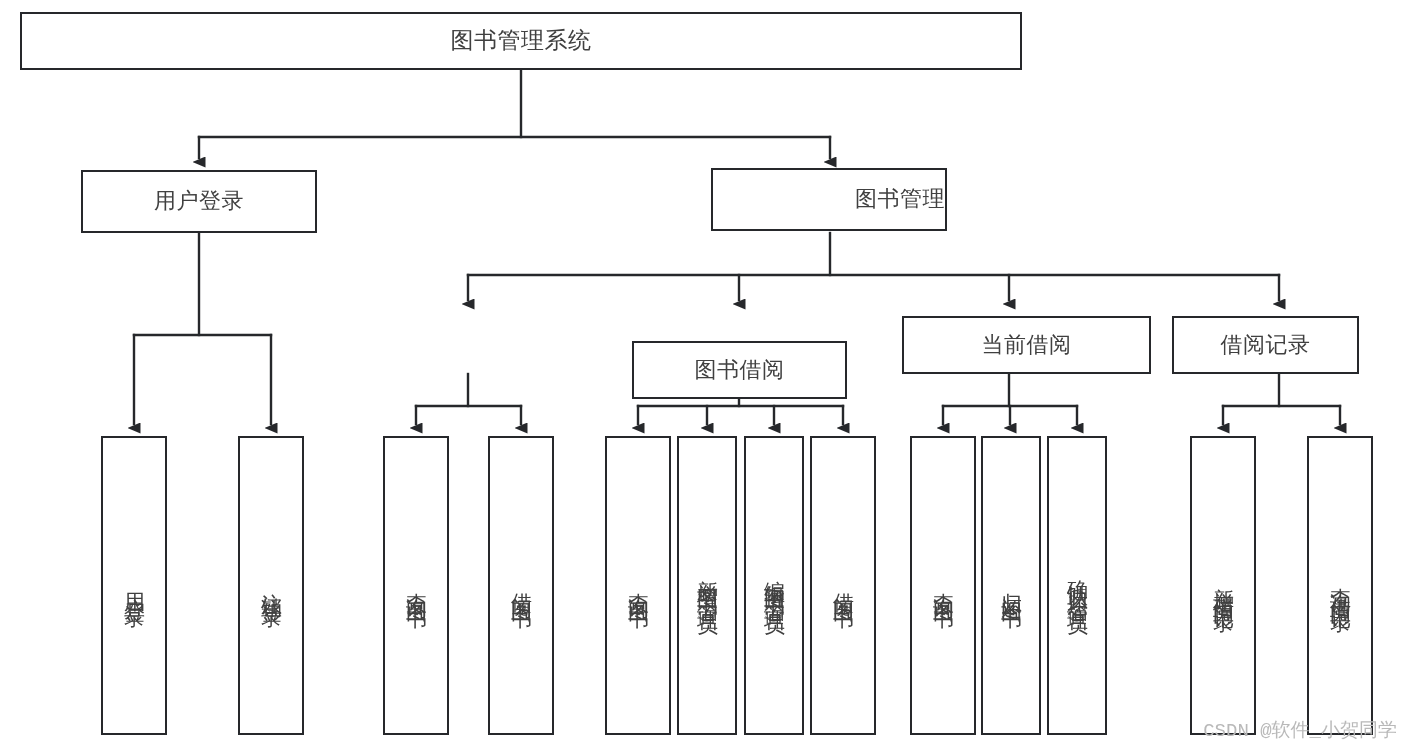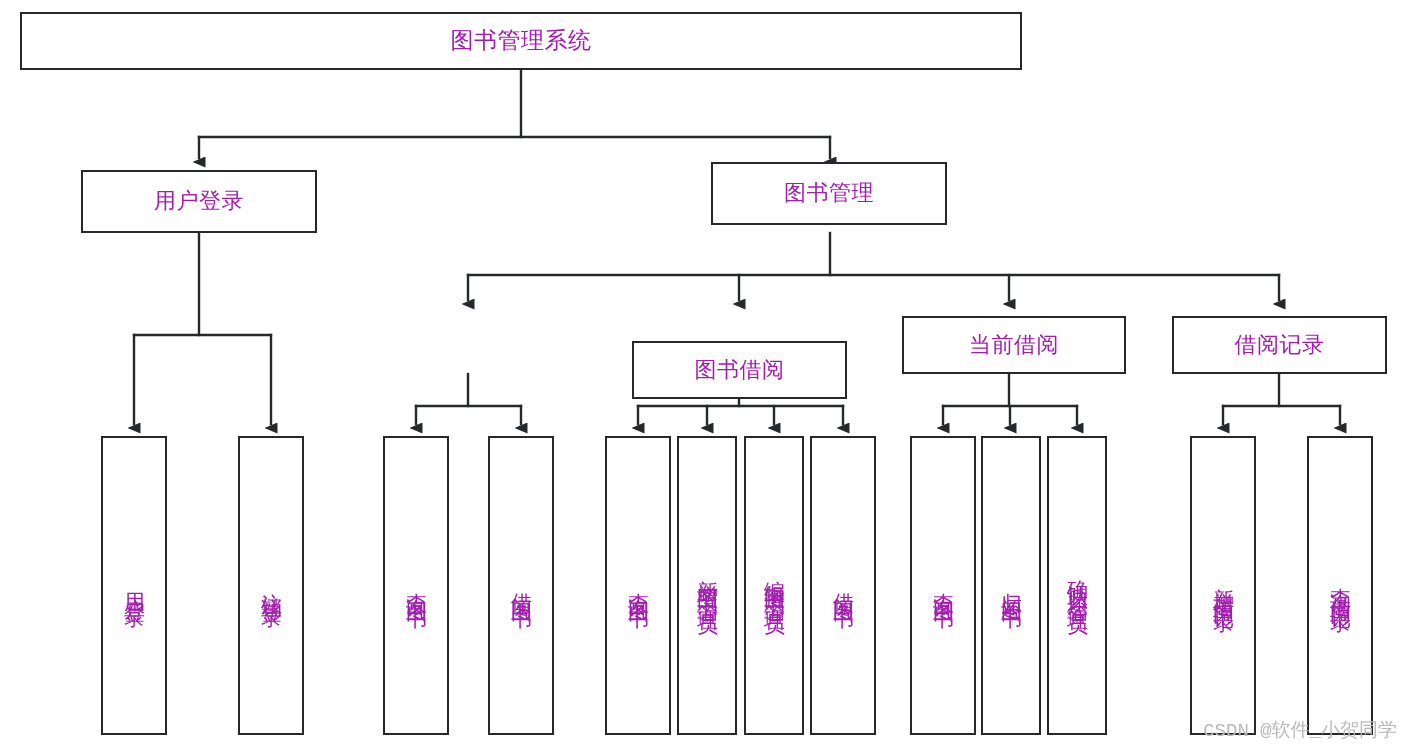--- a/index.html
+++ b/index.html
@@ -32,21 +32,21 @@
     background: #ffffff;
     border: 2px solid #26282b;
     display: flex;
     align-items: center;
     justify-content: center;
     z-index: 2;
   }
   .node-label {
     font-size: 22px;
     line-height: 1.1;
-    color: #a21caf;
+    color: #404040;
     letter-spacing: 0.5px;
     white-space: nowrap;
   }
   .node.root .node-label { font-size: 23px; }
   .node.branch .node-label { font-size: 22px; }
   
   .node.leaf {
     align-items: center;
     justify-content: center;
   }
@@ -128,34 +128,34 @@
   </svg>
 
   <div class="node root" style="left:20px; top:12px; width:1002px; height:58px;">
     <span class="node-label">图书管理系统</span>
   </div>
 
   <div class="node branch" style="left:81px; top:170px; width:236px; height:63px;">
     <span class="node-label">用户登录</span>
   </div>
 
-  <div class="node branch" style="left:711px; top:162px; width:236px; height:63px;">
+  <div class="node branch" style="left:711px; top:168px; width:236px; height:63px;justify-content:flex-end;">
     <span class="node-label">图书管理</span>
   </div>
 
 
   <div class="node branch" style="left:632px; top:316px; width:215px; height:58px;margin-top:25px;">
     <span class="node-label">图书借阅</span>
   </div>
 
-  <div class="node branch" style="left:902px; top:316px; width:224px; height:58px;">
+  <div class="node branch" style="left:902px; top:316px; width:249px; height:58px;">
     <span class="node-label">当前借阅</span>
   </div>
 
-  <div class="node branch" style="left:1172px; top:316px; width:215px; height:58px;align-items:center;">
+  <div class="node branch" style="left:1172px; top:316px; width:187px; height:58px;align-items:center;">
     <span class="node-label">借阅记录</span>
   </div>
 
   <div class="node leaf" style="left:101px; top:436px; width:66px; height:299px;">
     <span class="node-label">用户登录</span>
   </div>
 
   <div class="node leaf" style="left:238px; top:436px; width:66px; height:299px;">
     <span class="node-label">注销登录</span>
   </div>

